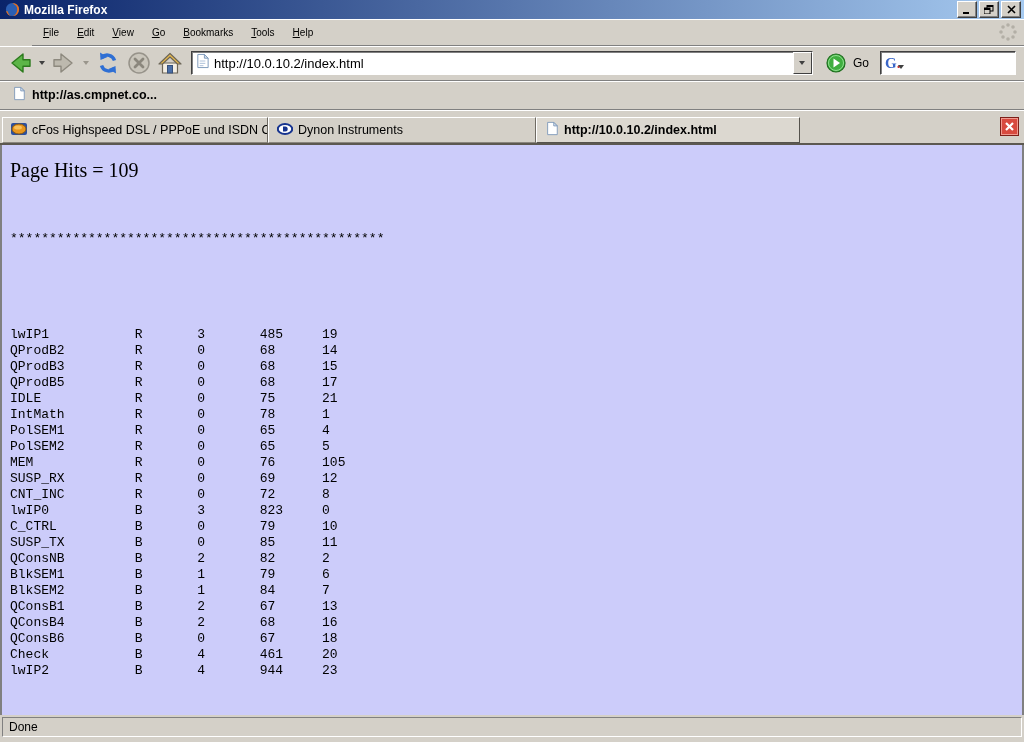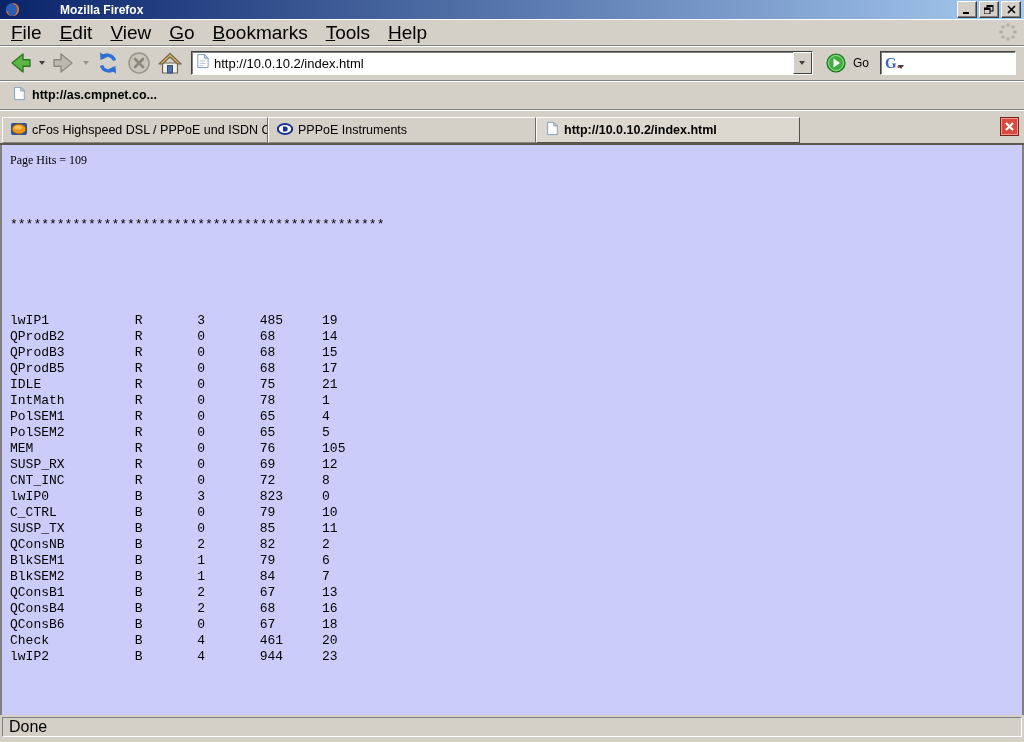--- a/index.html
+++ b/index.html
@@ -2,27 +2,27 @@
 <html style="--chrome-grey: #d4d0c8; --title-grad-left: #0a246a; --title-grad-right: #a6caf0; --content-bg: #ccccfa; --tab-close-red: #d84a3f;"><head>
 <meta charset="utf-8">
 <style>
   html,body{margin:0;padding:0;}
   body{font-family:"Liberation Sans",sans-serif;background:#d4d0c8;}
   #window{position:relative;width:1024px;height:742px;background:var(--chrome-grey,#d4d0c8);overflow:hidden;display:flex;flex-direction:column;}
 
   
   #titlebar{height:19px;background:linear-gradient(to right,var(--title-grad-left,#0a246a),var(--title-grad-right,#a6caf0));display:flex;align-items:center;padding:0 3px;flex:none;}
   #titlebar .logo{width:15px;height:15px;margin:0 4px 0 2px;flex:none;}
-  #titlebar .title{color:#fff;font-weight:bold;font-size:12px;flex:1;white-space:nowrap;margin-left:36px;}
+  #titlebar .title{color:#fff;font-weight:bold;font-size:12px;flex:1;white-space:nowrap;}
   .winbtns{display:flex;gap:2px;}
   .winbtn{width:18px;height:15px;background:#d4d0c8;border:1px solid;border-color:#fff #404040 #404040 #fff;box-shadow:inset -1px -1px 0 #808080;display:flex;align-items:center;justify-content:center;font-size:9px;font-weight:bold;color:#000;line-height:1;}
   .winbtn svg{display:block;}
 
   
-  #menubar{height:26px;border-bottom:1px solid #808080;box-shadow:inset 0 1px 0 #fff;display:flex;align-items:flex-start;padding:0 4px;flex:none;font-size:19px;color:#000;position:relative;}
+  #menubar{height:26px;border-bottom:1px solid #808080;box-shadow:inset 0 1px 0 #fff;display:flex;align-items:center;padding:0 4px;flex:none;font-size:10px;color:#000;position:relative;margin-left:32px;}
   .menu-item{padding:3px 7px;margin-right:4px;cursor:default;}
   .menu-item u{text-decoration:underline;}
   #throbber{position:absolute;right:6px;top:3px;width:20px;height:20px;}
 
   
   #navbar{height:34px;border-bottom:1px solid #808080;box-shadow:inset 0 1px 0 #fff;display:flex;align-items:center;padding:0 6px;flex:none;gap:3px;}
   .tbtn{width:28px;height:28px;display:flex;align-items:center;justify-content:center;flex:none;}
   .caret{width:0;height:0;border-left:3px solid transparent;border-right:3px solid transparent;border-top:4px solid #404040;margin:0 2px;flex:none;}
   .caret.dis{border-top-color:#9a968c;}
   #urlbox{height:22px;background:#fff;border:1px solid;border-color:#404040 #fff #fff #404040;box-shadow:inset 1px 1px 0 #808080;display:flex;align-items:center;flex:1;margin:0 4px;padding-left:3px;}
@@ -43,30 +43,30 @@
 
   
   #tabstrip{height:30px;flex:none;background:var(--chrome-grey,#d4d0c8);border-bottom:2px solid #5c5850;display:flex;align-items:flex-end;padding:3px 2px 0 2px;box-shadow:inset 0 1px 0 #fff;position:relative;}
   .tab{height:24px;display:flex;align-items:center;gap:5px;padding:0 8px;font-size:12.5px;background:#d4d0c8;border:1px solid;border-color:#fff #6f6b63 #8a867e #fff;flex:none;overflow:hidden;white-space:nowrap;}
   .tab.active{font-weight:bold;background:#dcd8d0;border-color:#fff #55524c #55524c #fff;}
   .tab .ticon{flex:none;}
   #tab-close{position:absolute;right:5px;top:7px;width:17px;height:17px;background:var(--tab-close-red,#d84a3f);border:1px solid #7d1f18;box-shadow:inset 0 0 0 1px #f09a90;display:flex;align-items:center;justify-content:center;}
 
   
   #content{flex:1;background:var(--content-bg,#ccccfa);border-left:2px solid #808080;border-right:2px solid #808080;overflow:hidden;padding:6px 0 0 8px;color:#000;}
-  #page-hits{font-family:"Liberation Serif",serif;font-size:12px;margin-top:2px;}
+  #page-hits{font-family:"Liberation Serif",serif;font-size:20px;margin-top:8px;}
   #taskblock{font-family:"Liberation Mono","DejaVu Sans Mono",monospace;font-size:13px;line-height:16px;margin-top:17px;white-space:pre;}
   #taskblock span{display:inline-block;}
   .h-task{width:14ch;} .h-state{width:7ch;} .h-prio{width:11ch;}
   .c-task{width:16ch;} .c-state{width:8ch;} .c-prio{width:8ch;} .c-stack{width:8ch;}
   .blankline{height:16px;}
 
   
   #statusbar{height:25px;flex:none;padding:2px 2px 0 2px;}
-  #statusbar .panel{height:18px;border:1px solid;border-color:#808080 #fff #fff #808080;display:flex;align-items:center;padding-left:6px;font-size:16px;color:#000;}
+  #statusbar .panel{height:18px;border:1px solid;border-color:#808080 #fff #fff #808080;display:flex;align-items:center;padding-left:6px;font-size:12px;color:#000;}
 </style>
 </head>
 <body>
 
 <div id="window">
 
   <div id="titlebar">
     <span class="logo">
       <svg width="15" height="15" viewBox="0 0 16 16">
           <circle cx="8" cy="8" r="7" fill="#2b5fb3"></circle>
@@ -206,21 +206,21 @@
       </span>
       <span>cFos Highspeed DSL / PPPoE und ISDN CAP...</span>
     </div>
     <div class="tab" style="width:250px;">
       <span class="ticon">
         <svg width="16" height="16" viewBox="0 0 16 16">
             <ellipse cx="8" cy="8" rx="7.2" ry="5" fill="#fff" stroke="#16338f" stroke-width="2"></ellipse>
             <path d="M6 5.5 h2.2 a2.5 2.5 0 0 1 0 5 H6 Z" fill="#16338f"></path>
           </svg>
       </span>
-      <span>PPPoE Instruments</span>
+      <span>Dynon Instruments</span>
     </div>
     <div class="tab active" style="width:246px;">
       <span class="ticon">
         <svg width="14" height="15" viewBox="0 0 16 16">
             <path d="M3 1 h7 l4 4 v10 h-11 z" fill="#fff" stroke="#7a96b8"></path>
             <path d="M10 1 v4 h4 z" fill="#dbe5f1" stroke="#7a96b8"></path>
           </svg>
       </span>
       <span>http://10.0.10.2/index.html</span>
     </div>

